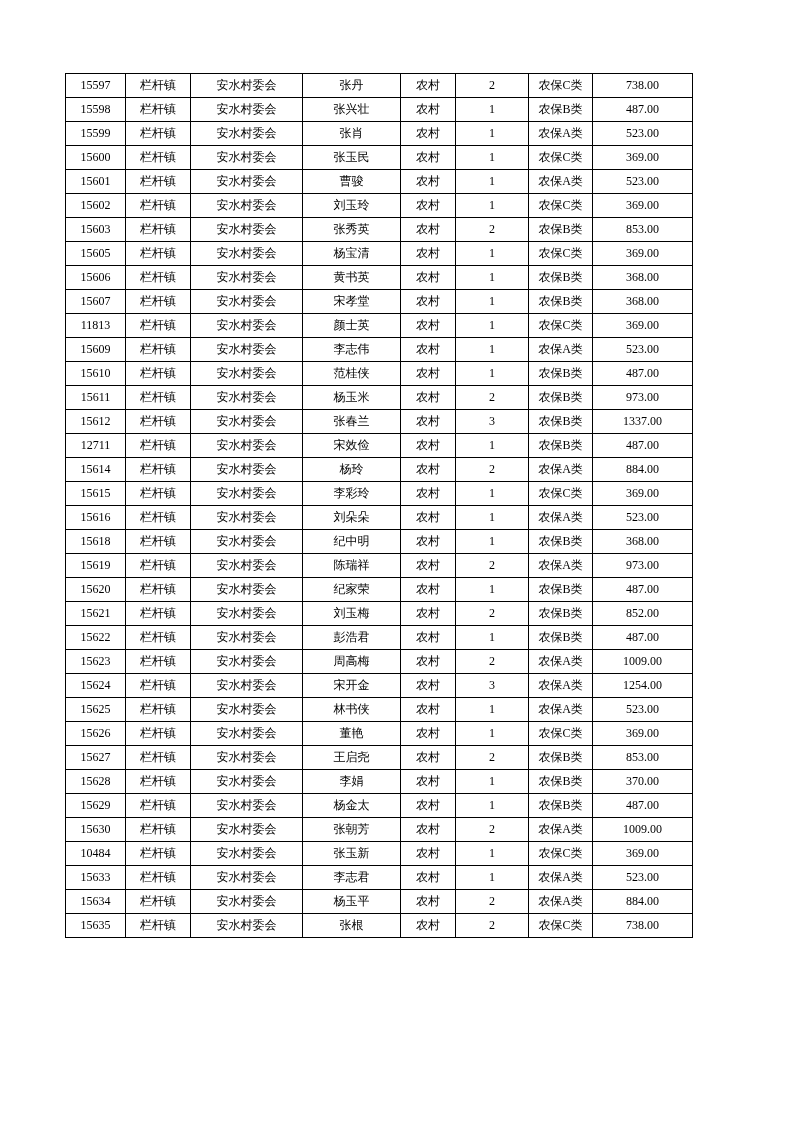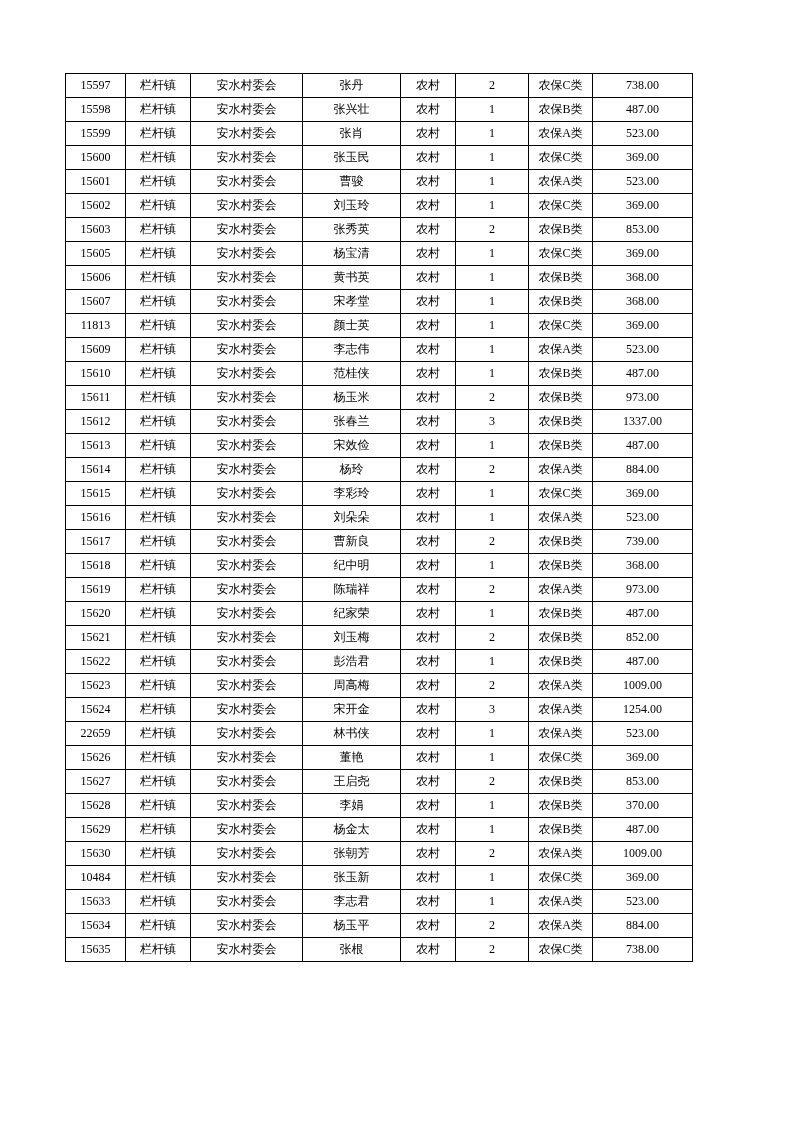--- a/index.html
+++ b/index.html
@@ -209,21 +209,21 @@
           <td>15612</td>
           <td>栏杆镇</td>
           <td>安水村委会</td>
           <td>张春兰</td>
           <td>农村</td>
           <td>3</td>
           <td>农保B类</td>
           <td>1337.00</td>
         </tr>
         <tr>
-          <td>15613</td>
+          <td>12711</td>
           <td>栏杆镇</td>
           <td>安水村委会</td>
           <td>宋效俭</td>
           <td>农村</td>
           <td>1</td>
           <td>农保B类</td>
           <td>487.00</td>
         </tr>
         <tr>
           <td>15614</td>
@@ -249,30 +249,20 @@
           <td>15616</td>
           <td>栏杆镇</td>
           <td>安水村委会</td>
           <td>刘朵朵</td>
           <td>农村</td>
           <td>1</td>
           <td>农保A类</td>
           <td>523.00</td>
         </tr>
         <tr>
-          <td>15617</td>
-          <td>栏杆镇</td>
-          <td>安水村委会</td>
-          <td>曹新良</td>
-          <td>农村</td>
-          <td>2</td>
-          <td>农保B类</td>
-          <td>739.00</td>
-        </tr>
-        <tr>
           <td>15618</td>
           <td>栏杆镇</td>
           <td>安水村委会</td>
           <td>纪中明</td>
           <td>农村</td>
           <td>1</td>
           <td>农保B类</td>
           <td>368.00</td>
         </tr>
         <tr>
@@ -329,21 +319,21 @@
           <td>15624</td>
           <td>栏杆镇</td>
           <td>安水村委会</td>
           <td>宋开金</td>
           <td>农村</td>
           <td>3</td>
           <td>农保A类</td>
           <td>1254.00</td>
         </tr>
         <tr>
-          <td>22659</td>
+          <td>15625</td>
           <td>栏杆镇</td>
           <td>安水村委会</td>
           <td>林书侠</td>
           <td>农村</td>
           <td>1</td>
           <td>农保A类</td>
           <td>523.00</td>
         </tr>
         <tr>
           <td>15626</td>

